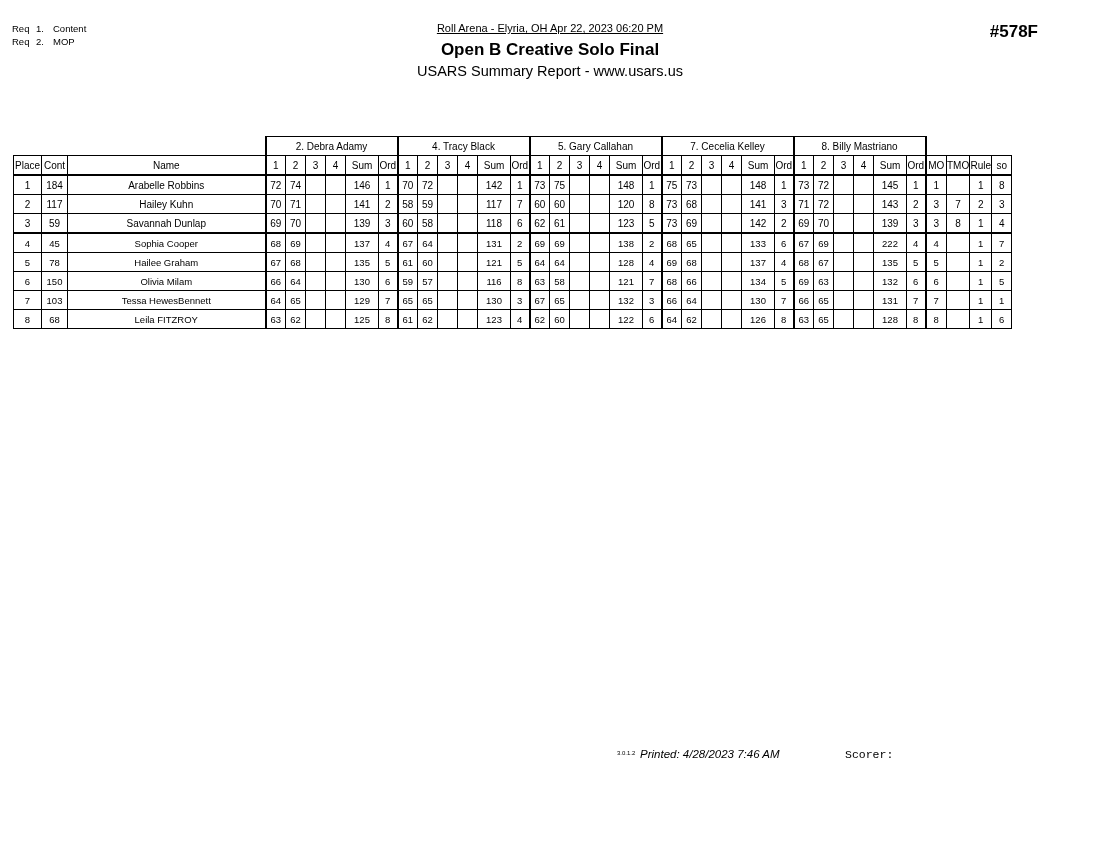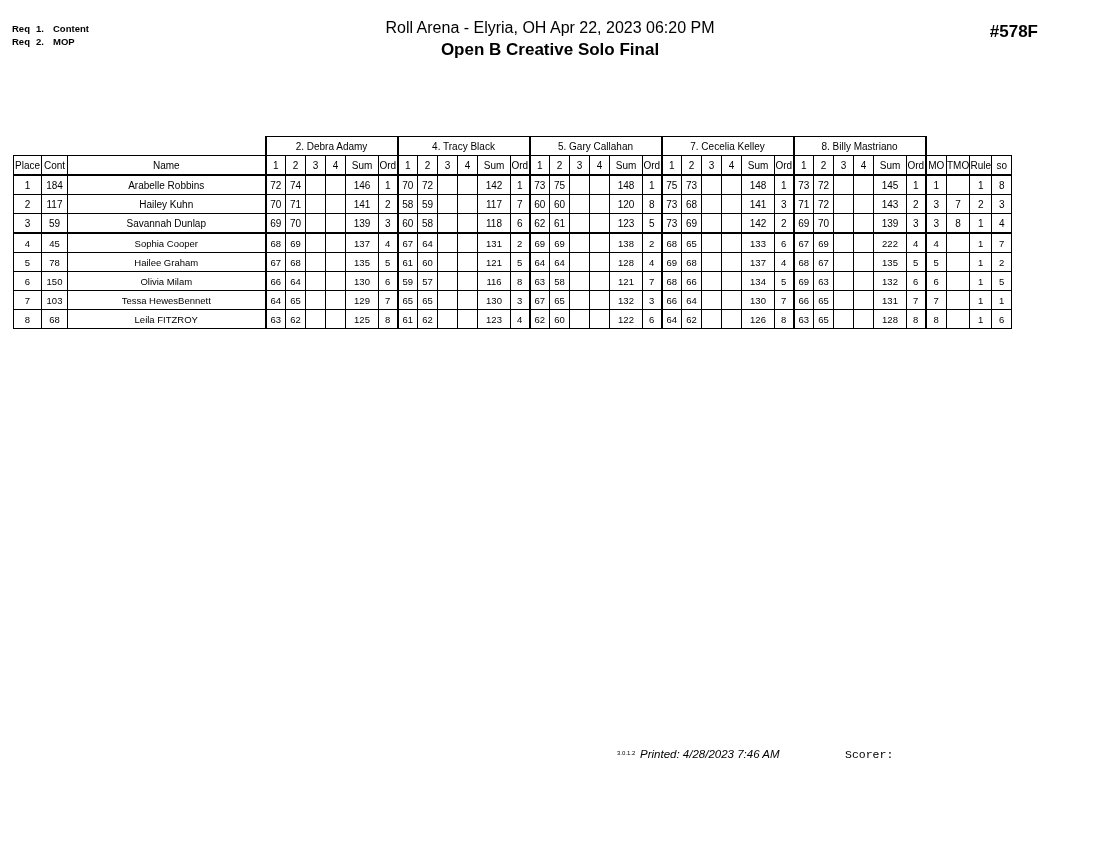--- a/index.html
+++ b/index.html
@@ -17,42 +17,43 @@
   }
 
   
   .req-block {
     position: absolute;
     left: 12px;
     top: 22px;
     font-size: 9.5px;
     line-height: 13px;
   }
-  .req-row { white-space: nowrap; font-weight: bold; }
+  .req-row { white-space: nowrap; }
   .req-row span { display: inline-block; }
   .req-lbl { width: 24px; }
   .req-num { width: 17px; }
 
   
   .header {
     position: absolute;
     left: 0;
     top: 18px;
     width: 1100px;
     text-align: center;
   }
   .h-title {
     font-size: 18px;
     font-weight: bold;
     letter-spacing: -0.2px;
     line-height: 22px;
   }
   .h-sub {
-    font-size: 16px;
+    font-size: 11px;
     line-height: 20px;
+    text-decoration: underline;
   }
   .h-event {
     font-size: 17px;
     font-weight: bold;
     line-height: 23px;
     margin-top: 0;
   }
   .h-report {
     font-size: 14.5px;
     line-height: 21px;
@@ -152,20 +153,21 @@
     <span class="req-lbl">Req</span><span class="req-num">1.</span><span>Content</span>
   </div>
   <div class="req-row">
     <span class="req-lbl">Req</span><span class="req-num">2.</span><span>MOP</span>
   </div>
 </div>
 
 <div class="header">
   <div class="h-sub">Roll Arena - Elyria, OH  Apr 22, 2023  06:20 PM</div>
   <div class="h-event">Open B Creative Solo Final</div>
+  <div class="h-report">USARS Summary Report - www.usars.us</div>
 </div>
 
 <div class="doc-code">#578F</div>
 
 <div class="sheet">
   <table class="score">
     <colgroup>
       <col class="w-place">
         <col class="w-cont">
         <col class="w-name">

